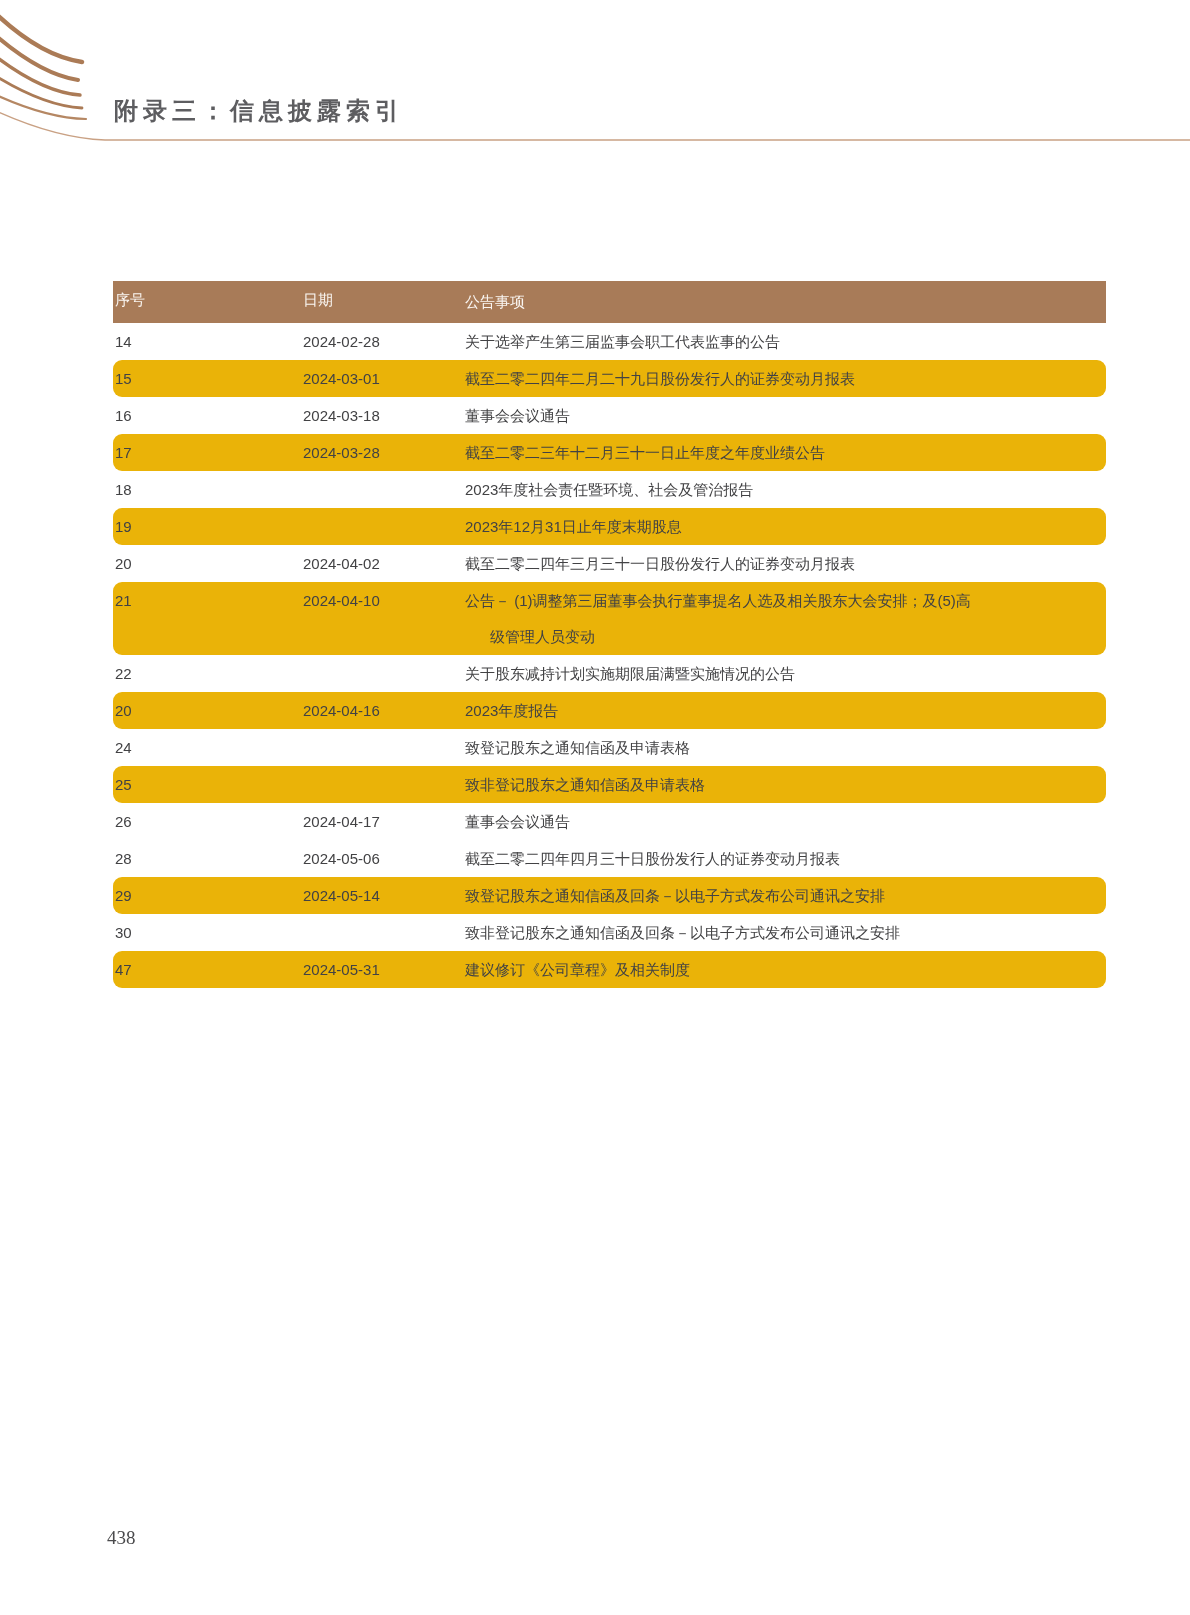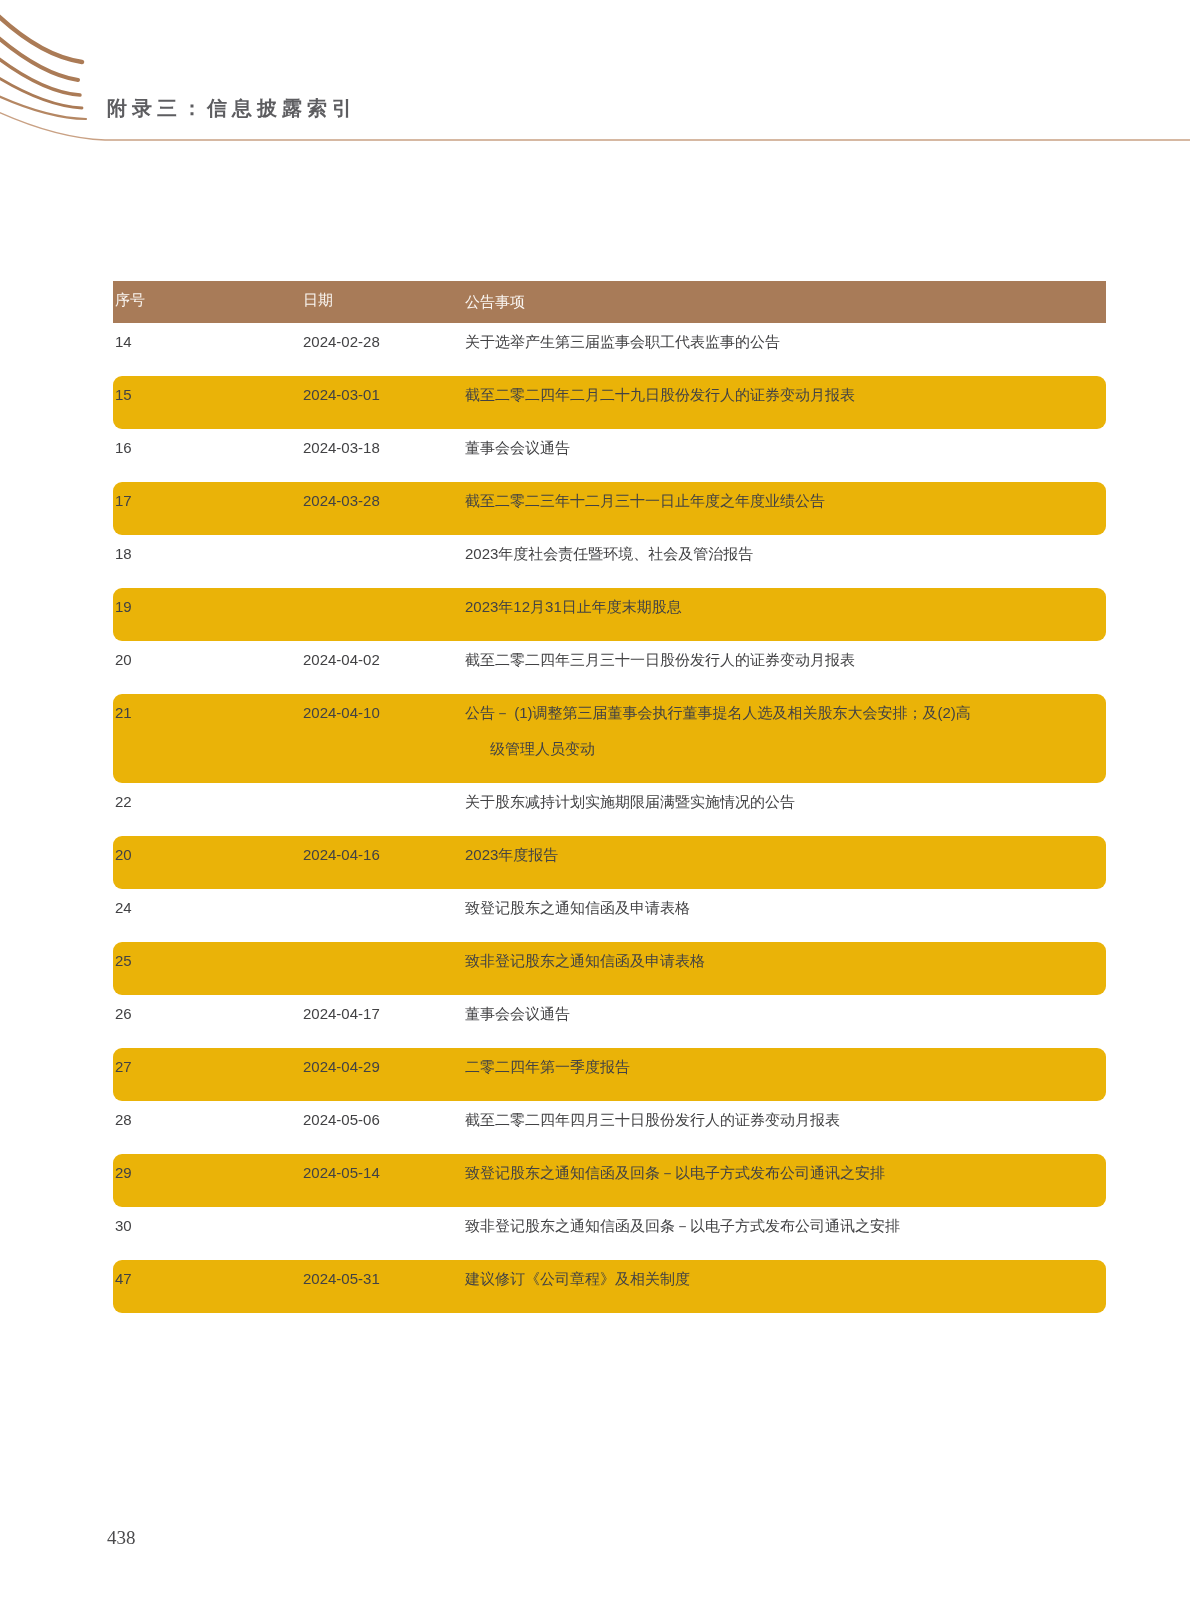--- a/index.html
+++ b/index.html
@@ -12,24 +12,24 @@
     font-family:"Liberation Sans", sans-serif;
   }
   .header-deco{
     position:absolute;
     left:0; top:0;
     width:1190px; height:160px;
     display:block;
   }
   .page-title{
     position:absolute;
-    left:107px;
+    left:114px;
     top:95px;
     font-family:"Liberation Serif", serif;
-    font-size:20px;
+    font-size:24px;
     font-weight:600;
     color:#5d5d60;
     letter-spacing:5px;
     white-space:nowrap;
   }
   .index-table{
     position:absolute;
     left:113px;
     top:281px;
     width:993px;
@@ -62,21 +62,21 @@
   }
   .c2{
     width:162px;
     box-sizing:border-box;
     line-height:37px;
     flex-shrink:0;
   }
   .c3{
     flex:1;
     line-height:36px;
-    padding:1px 8px 16px 0;
+    padding:1px 8px 0 0;
     white-space:pre-wrap;
   }
   .thead .c3{
     line-height:42px;
     padding:0;
     white-space:nowrap;
     font-family:Liberation Serif, serif;
   }
   .page-number{
     position:absolute;
@@ -142,21 +142,21 @@
       <div class="c3">2023年12月31日止年度末期股息</div>
     </div>
     <div class="trow">
       <div class="c1">20</div>
       <div class="c2">2024-04-02</div>
       <div class="c3">截至二零二四年三月三十一日股份发行人的证券变动月报表</div>
     </div>
     <div class="trow alt">
       <div class="c1">21</div>
       <div class="c2">2024-04-10</div>
-      <div class="c3">公告－ (1)调整第三届董事会执行董事提名人选及相关股东大会安排；及(2)高
+      <div class="c3">公告－ (1)调整第三届董事会执行董事提名人选及相关股东大会安排；及(5)高
       级管理人员变动</div>
     </div>
     <div class="trow">
       <div class="c1">22</div>
       <div class="c2"></div>
       <div class="c3">关于股东减持计划实施期限届满暨实施情况的公告</div>
     </div>
     <div class="trow alt">
       <div class="c1">20</div>
       <div class="c2">2024-04-16</div>
@@ -170,25 +170,20 @@
     <div class="trow alt">
       <div class="c1">25</div>
       <div class="c2"></div>
       <div class="c3">致非登记股东之通知信函及申请表格</div>
     </div>
     <div class="trow">
       <div class="c1">26</div>
       <div class="c2">2024-04-17</div>
       <div class="c3">董事会会议通告</div>
     </div>
-    <div class="trow alt">
-      <div class="c1">27</div>
-      <div class="c2">2024-04-29</div>
-      <div class="c3">二零二四年第一季度报告</div>
-    </div>
     <div class="trow">
       <div class="c1">28</div>
       <div class="c2">2024-05-06</div>
       <div class="c3">截至二零二四年四月三十日股份发行人的证券变动月报表</div>
     </div>
     <div class="trow alt">
       <div class="c1">29</div>
       <div class="c2">2024-05-14</div>
       <div class="c3">致登记股东之通知信函及回条－以电子方式发布公司通讯之安排</div>
     </div>

